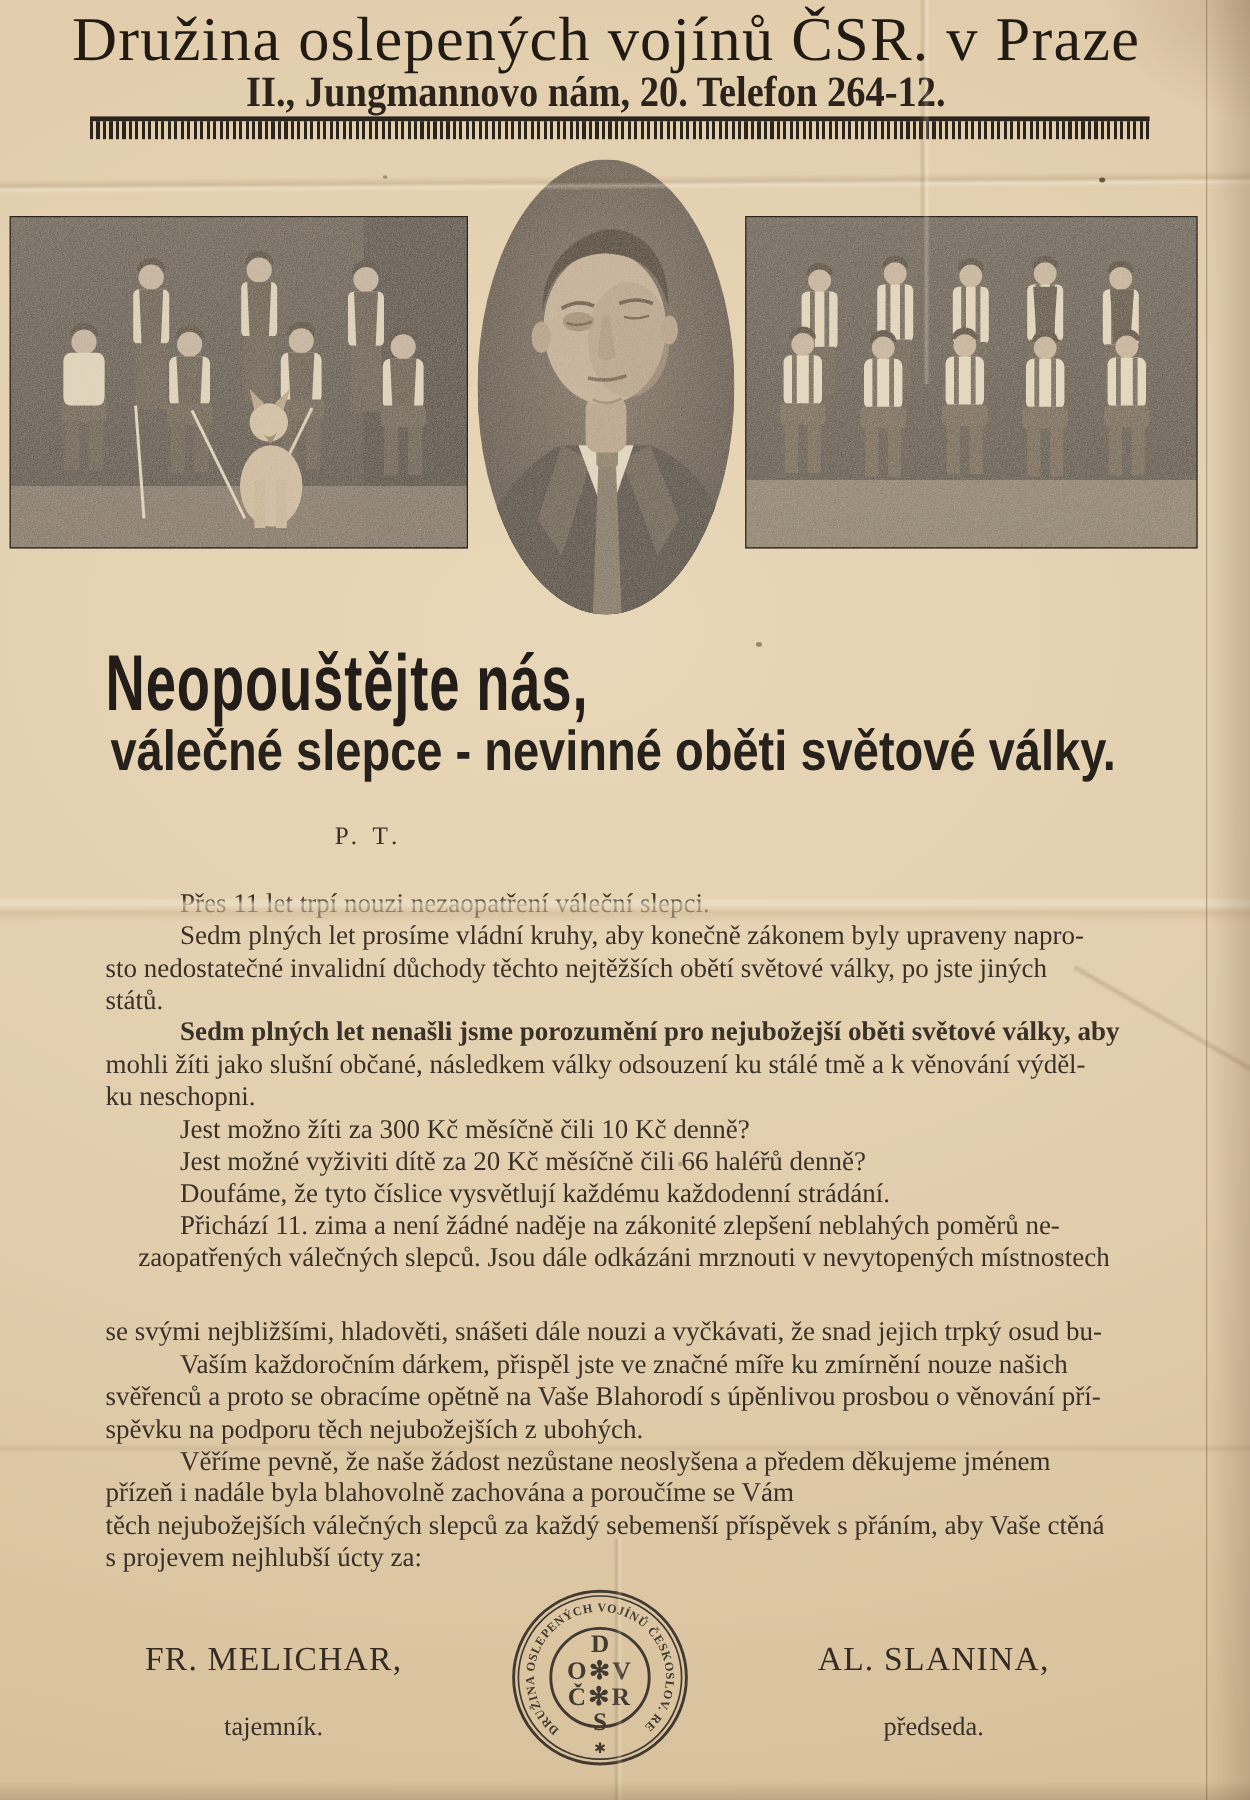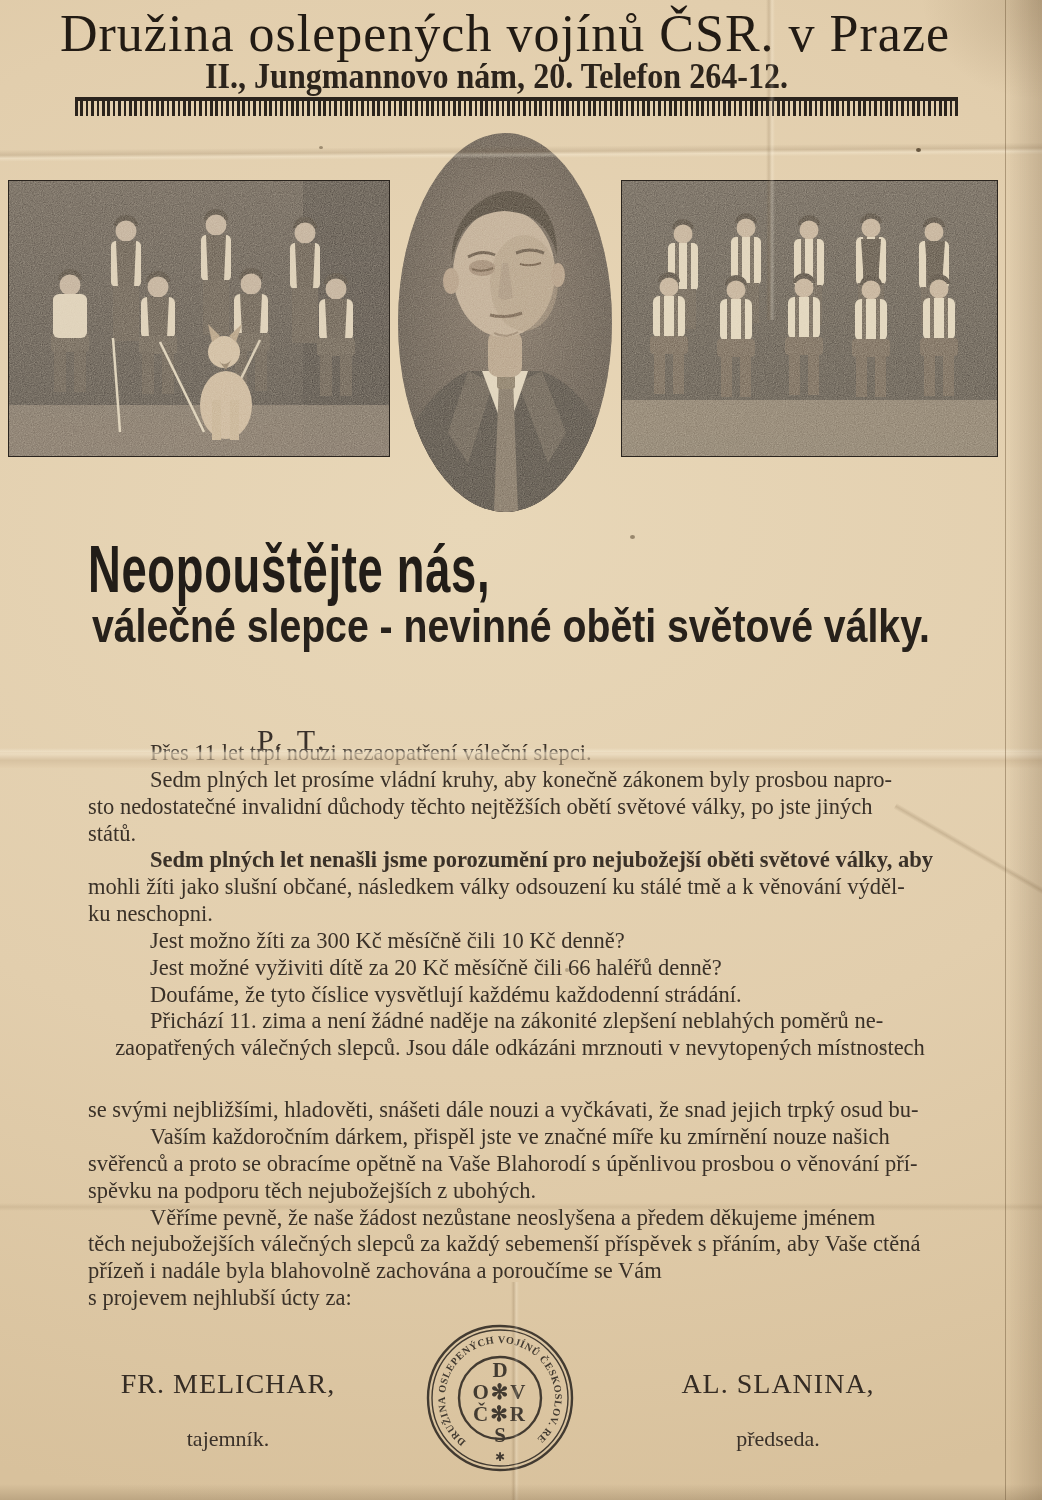--- a/index.html
+++ b/index.html
@@ -19,21 +19,21 @@
     border-top:4px solid #2b241d;
     background:repeating-linear-gradient(90deg,#2b241d 0 2.6px,rgba(0,0,0,0) 2.6px 5.4px);}
   
   .photo{position:absolute;}
   .photo svg{display:block;}
   
   .headline1{top:536px;left:88px;font-family:"Liberation Sans",sans-serif;font-weight:700;
     font-size:66px;line-height:66px;color:#221d18;letter-spacing:1px;}
   .headline2{top:601px;left:92px;font-family:"Liberation Sans",sans-serif;font-weight:700;
     font-size:47px;line-height:50px;color:#27211b;letter-spacing:0px;}
-  .salutation{position:absolute;top:684px;left:257px;font-size:30px;letter-spacing:4px;color:#39302a;margin-top:39px;}
+  .salutation{position:absolute;top:684px;left:279px;font-size:21px;letter-spacing:4px;color:#39302a;}
   
   .body-flow{position:absolute;top:740px;left:88px;width:864px;font-size:22.5px;color:#3a3128;}
   .body-flow .line{white-space:nowrap;height:26.85px;line-height:26.85px;overflow:visible;}
   .body-flow .line.first{text-indent:62px;}
   
   .sig{position:absolute;width:220px;text-align:center;}
   .sig .name{font-size:28px;letter-spacing:1px;color:#352c24;}
   .sig .role{font-size:22px;margin-top:26px;color:#3a3129;}
   
   .stamp{position:absolute;left:424px;top:1320px;width:152px;height:156px;opacity:.88;}
@@ -196,38 +196,38 @@
       <rect width="377" height="277" fill="none" stroke="#2a241e" stroke-width="2"></rect>
     </svg>
   </div>
 
   <div class="fitx headline1" style="transform: scaleX(0.687179);">Neopouštějte nás,</div>
   <div class="fitx headline2" style="transform: scaleX(0.833831);">válečné slepce - nevinné oběti světové války.</div>
 
   <div class="salutation">P. T.</div>
   <div class="body-flow" id="body-flow">
       <div class="line first">Přes 11 let trpí nouzi nezaopatření váleční slepci.</div>
-      <div class="line j first" style="word-spacing: 0px;">Sedm plných let prosíme vládní kruhy, aby konečně zákonem byly prosbou napro-</div>
+      <div class="line j first" style="word-spacing: 0px;">Sedm plných let prosíme vládní kruhy, aby konečně zákonem byly upraveny napro-</div>
       <div class="line j" style="word-spacing: 0px;">sto nedostatečné invalidní důchody těchto nejtěžších obětí světové války, po jste jiných</div>
       <div class="line">států.</div>
       <div class="line j first" style="word-spacing: 0px; font-weight: bold;">Sedm plných let nenašli jsme  porozumění pro nejubožejší oběti světové války, aby</div>
       <div class="line j" style="word-spacing: 0px;">mohli žíti jako slušní občané, následkem války odsouzení ku stálé tmě a k věnování výděl-</div>
       <div class="line">ku neschopni.</div>
       <div class="line first">Jest možno žíti za 300 Kč měsíčně čili 10 Kč denně?</div>
       <div class="line first">Jest možné vyživiti dítě za 20 Kč měsíčně čili 66 haléřů denně?</div>
       <div class="line first">Doufáme, že tyto číslice vysvětlují každému každodenní strádání.</div>
       <div class="line j first" style="word-spacing: 0px;">Přichází 11. zima a není žádné naděje na zákonité zlepšení neblahých poměrů ne-</div>
       <div class="line j" style="word-spacing: 0px; text-align: center;">zaopatřených válečných slepců.  Jsou dále odkázáni mrznouti  v nevytopených místnostech</div>
       <div class="line j" style="word-spacing: 0px; margin-top: 35px;">se svými nejbližšími, hladověti, snášeti dále nouzi a vyčkávati, že snad jejich trpký osud bu-</div>
       <div class="line j first" style="word-spacing: 0px;">Vaším každoročním dárkem, přispěl jste ve značné míře ku zmírnění nouze našich</div>
       <div class="line j" style="word-spacing: 0px;">svěřenců a proto se obracíme opětně na Vaše Blahorodí s úpěnlivou prosbou o věnování pří-</div>
       <div class="line">spěvku na podporu těch nejubožejších z ubohých.</div>
       <div class="line j first" style="word-spacing: 0px;">Věříme pevně, že naše žádost  nezůstane neoslyšena a  předem děkujeme jménem</div>
+      <div class="line">přízeň i nadále byla blahovolně zachována a poroučíme se Vám</div>
       <div class="line j" style="word-spacing: 0px;">těch nejubožejších válečných slepců za každý sebemenší příspěvek s přáním, aby Vaše ctěná</div>
-      <div class="line">přízeň i nadále byla blahovolně zachována a poroučíme se Vám</div>
       <div class="line">s projevem nejhlubší úcty  za:</div>
     </div>
 
   <div class="sig" style="left:118px;top:1368px;">
     <div class="name">FR. MELICHAR,</div>
     <div class="role">tajemník.</div>
   </div>
   <div class="sig" style="left:668px;top:1368px;">
     <div class="name">AL. SLANINA,</div>
     <div class="role">předseda.</div>

